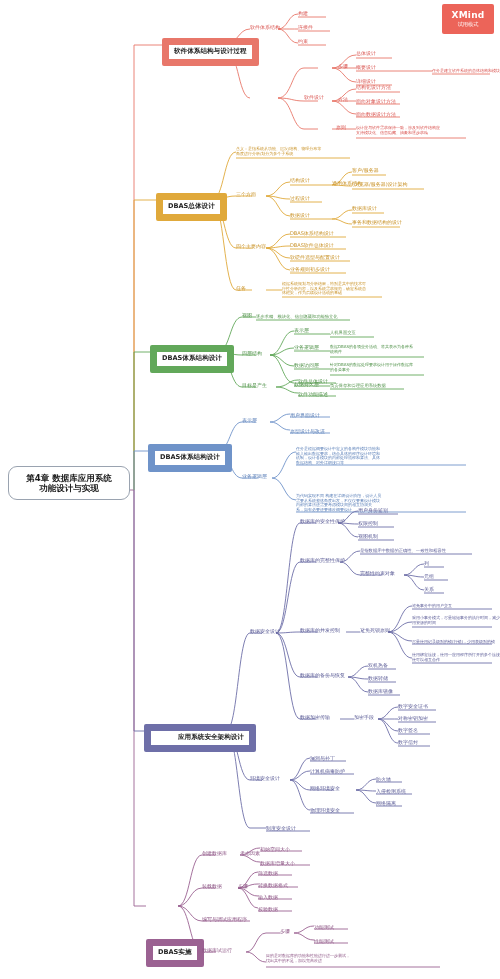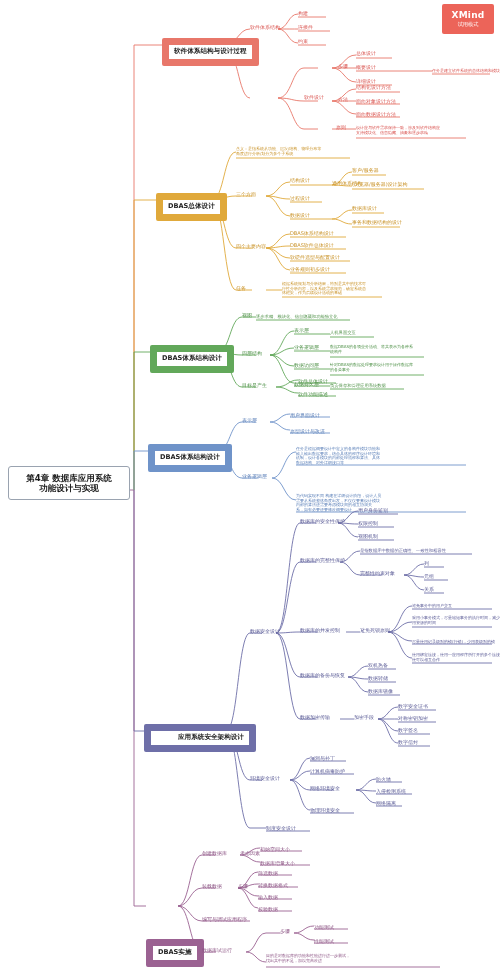--- a/index.html
+++ b/index.html
@@ -5,21 +5,21 @@
   html,body{margin:0;padding:0;background:#ffffff;}
   body{width:500px;height:979px;position:relative;overflow:hidden;
        font-family:"DejaVu Sans","Liberation Sans",sans-serif;}
   #canvas{position:absolute;left:0;top:0;width:500px;height:979px;}
   svg.links{position:absolute;left:0;top:0;width:500px;height:979px;pointer-events:none;}
 
   .node{position:absolute;white-space:pre;line-height:1.18;}
 
   
   .root{
-    border:1px solid #9aa3b0;border-radius:3px;background:#ffffff;
+    border:1px solid #9aa3b0;border-radius:9px;background:#ffffff;
     color:#1b1b1b;font-weight:bold;font-size:8.5px;text-align:center;
     padding:6px 5px;box-shadow:0 0 0 0 rgba(0,0,0,0);
   }
   
   .l1{
     border:7px solid #0369a1;border-radius:2px;background:#fff;
     font-size:6.6px;font-weight:bold;color:#222;padding:3px 5px;text-align:center;
   }
   .l1.c-red{border-color:#e8776a;}
   .l1.c-org{border-color:#e0a93b;}

